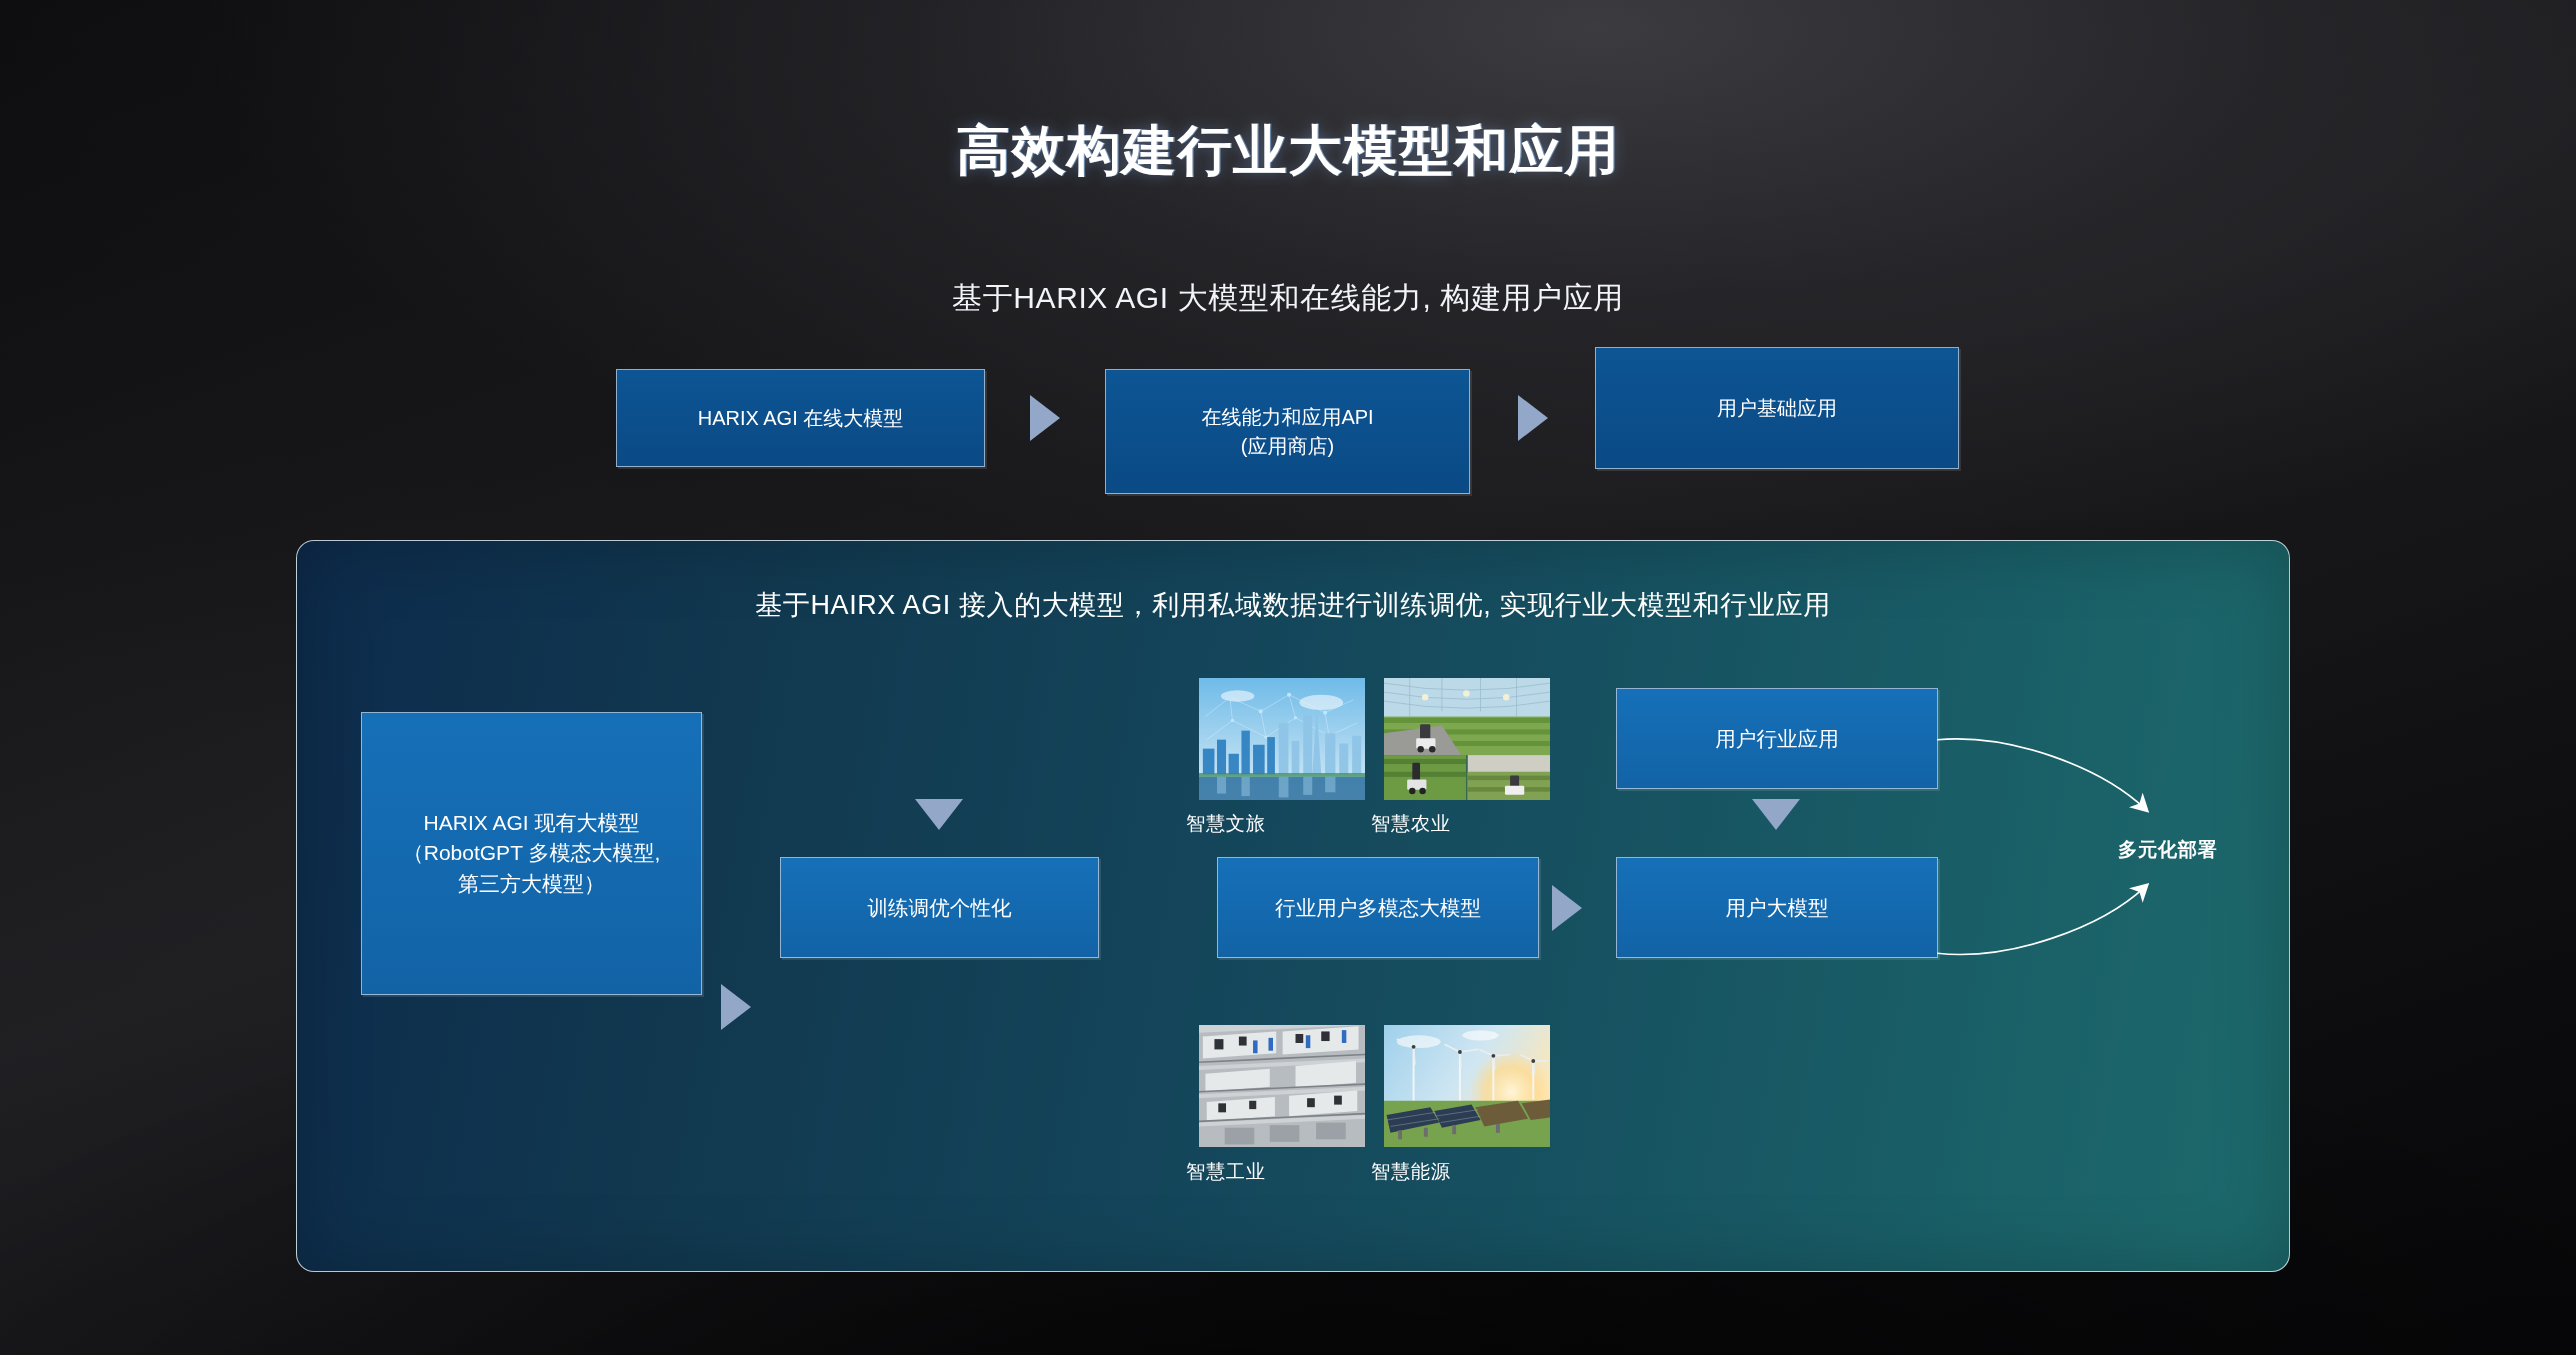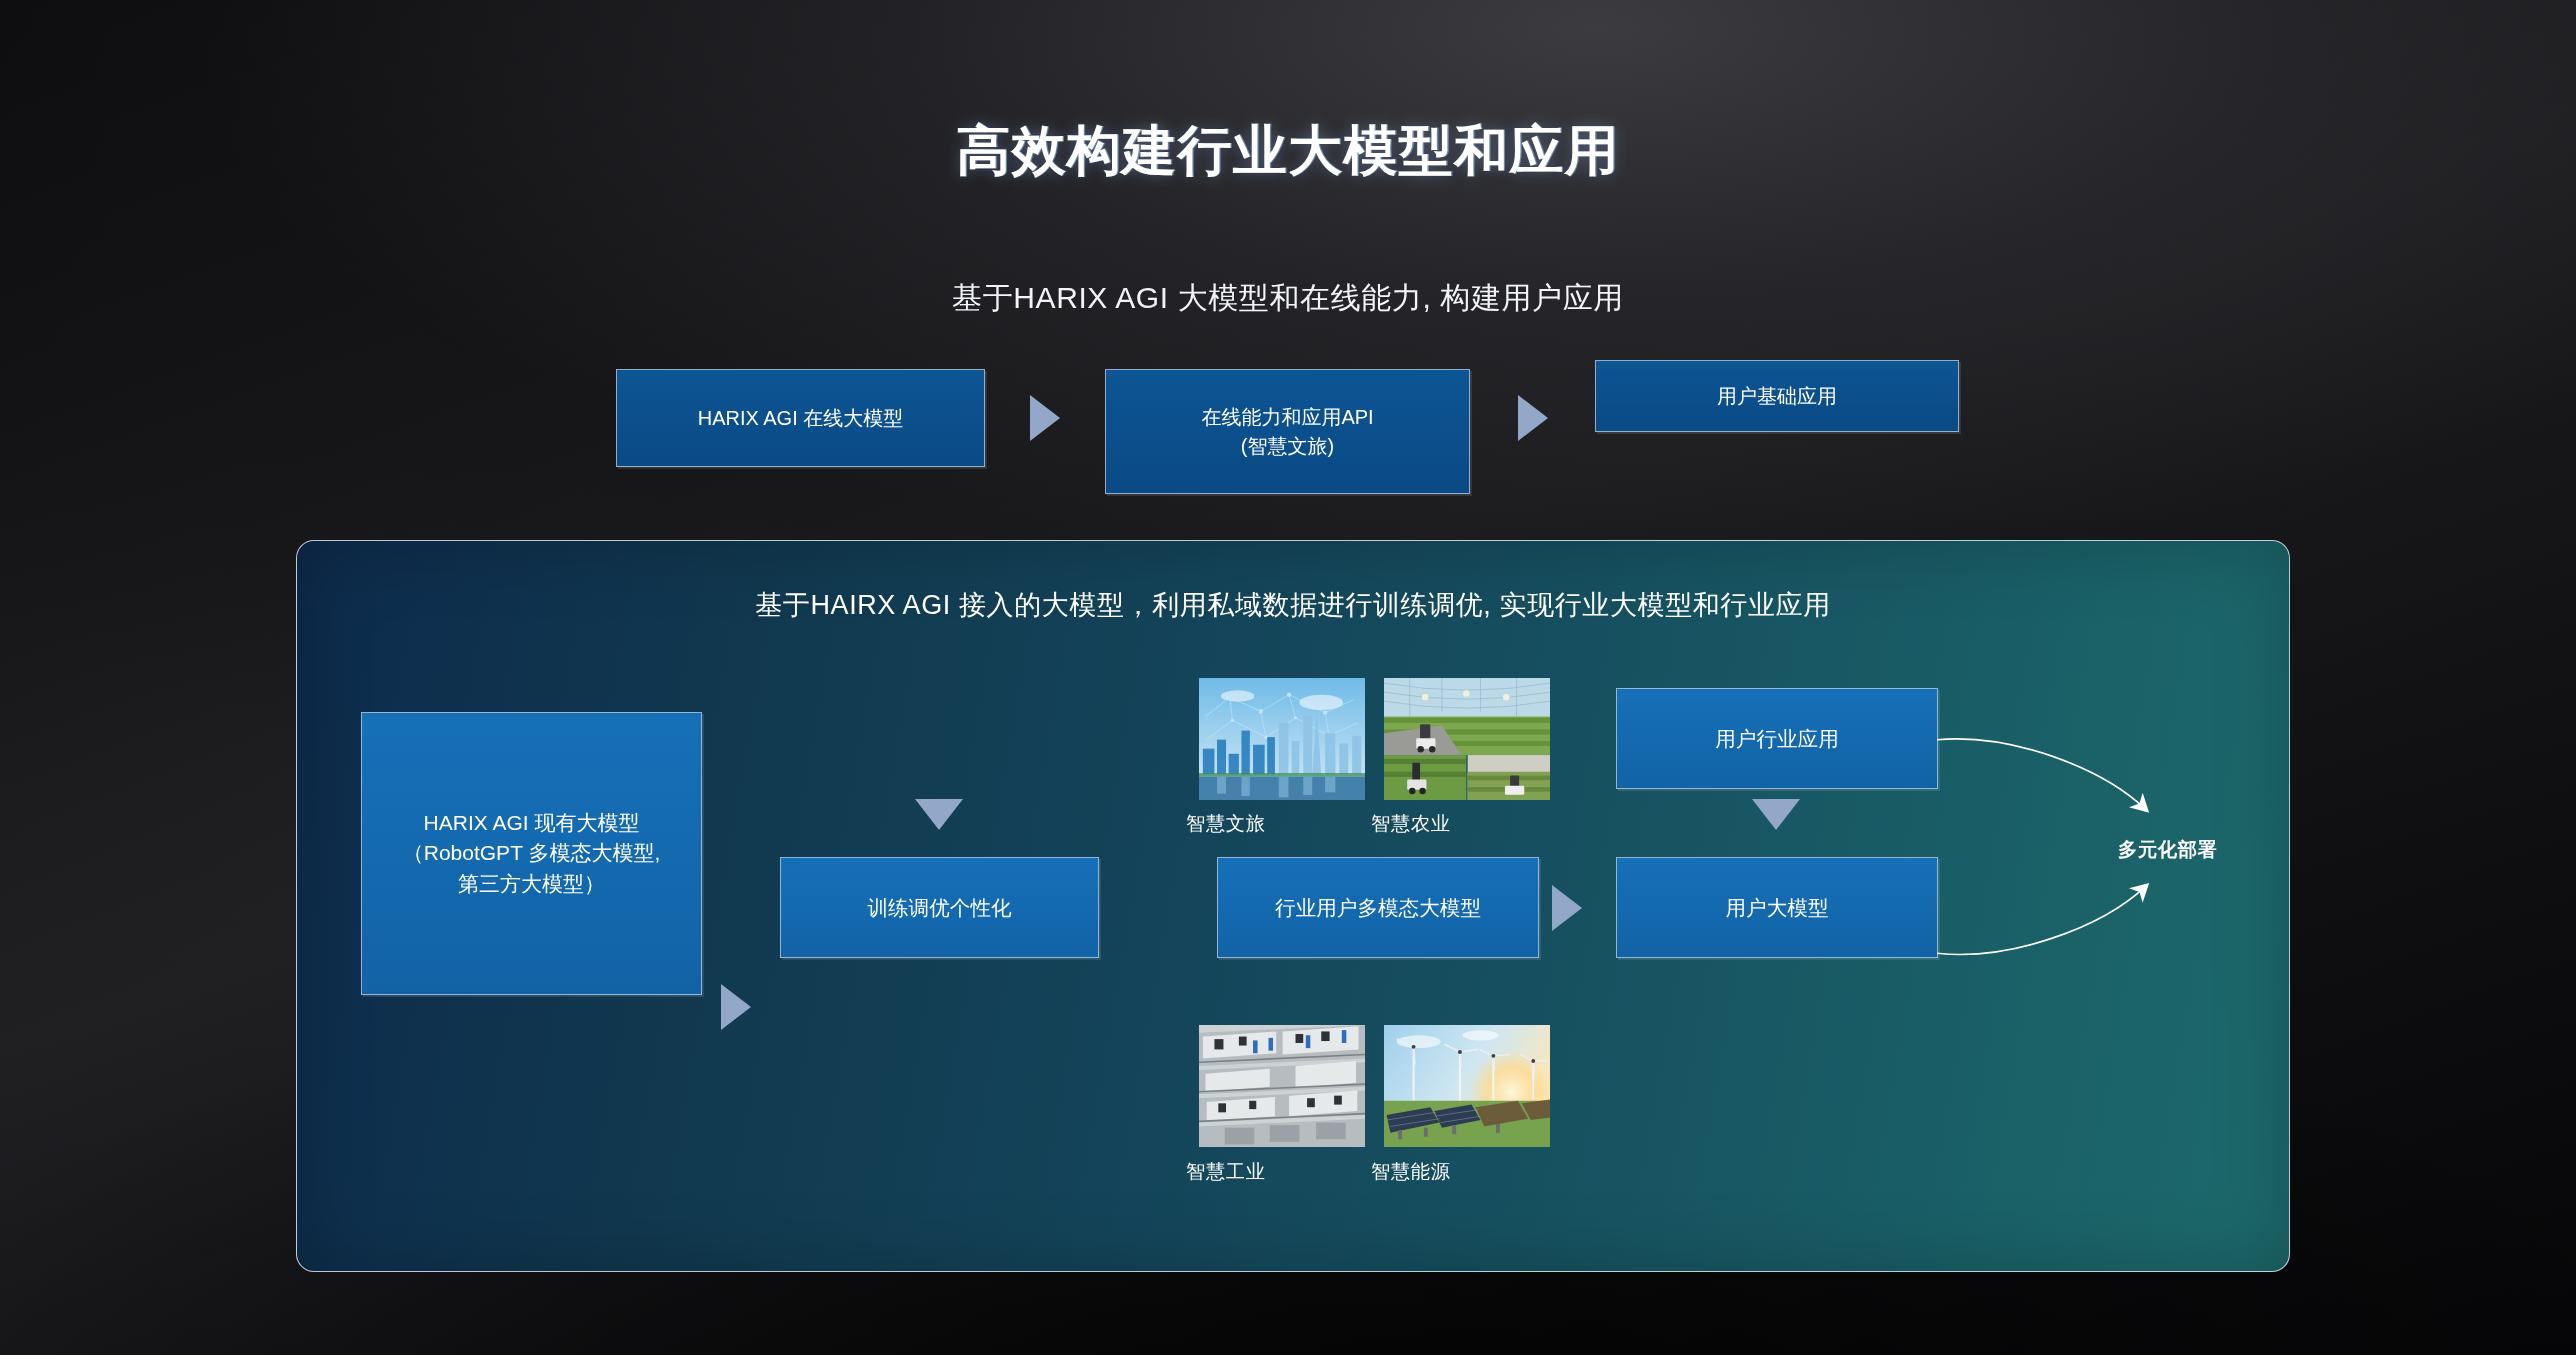--- a/index.html
+++ b/index.html
@@ -115,27 +115,27 @@
 
 <div class="bbox top" style="left:616px; top:369px; width:369px; height:98px; font-size:20px;">
   <span>HARIX AGI 在线大模型</span>
 </div>
 
 <div class="tri-r" style="left:1030px; top:395px;"></div>
 
 <div class="bbox top" style="left:1105px; top:369px; width:365px; height:125px; font-size:20px;">
   <span>
     <span>在线能力和应用API</span><br>
-    <span>(智慧文旅)</span>
+    <span>(应用商店)</span>
   </span>
 </div>
 
 <div class="tri-r" style="left:1518px; top:395px;"></div>
 
-<div class="bbox top" style="left:1595px; top:360px; width:364px; height:72px; font-size:20px;">
+<div class="bbox top" style="left:1595px; top:347px; width:364px; height:122px; font-size:20px;">
   <span>用户基础应用</span>
 </div>
 
 <div id="panel">
 
   <div id="panel-heading">基于HAIRX AGI 接入的大模型，利用私域数据进行训练调优, 实现行业大模型和行业应用</div>
 
   <div class="bbox inner" style="left:64px; top:171px; width:341px; height:283px; font-size:21px;">
     <span>
       <span>HARIX AGI 现有大模型</span><br>

